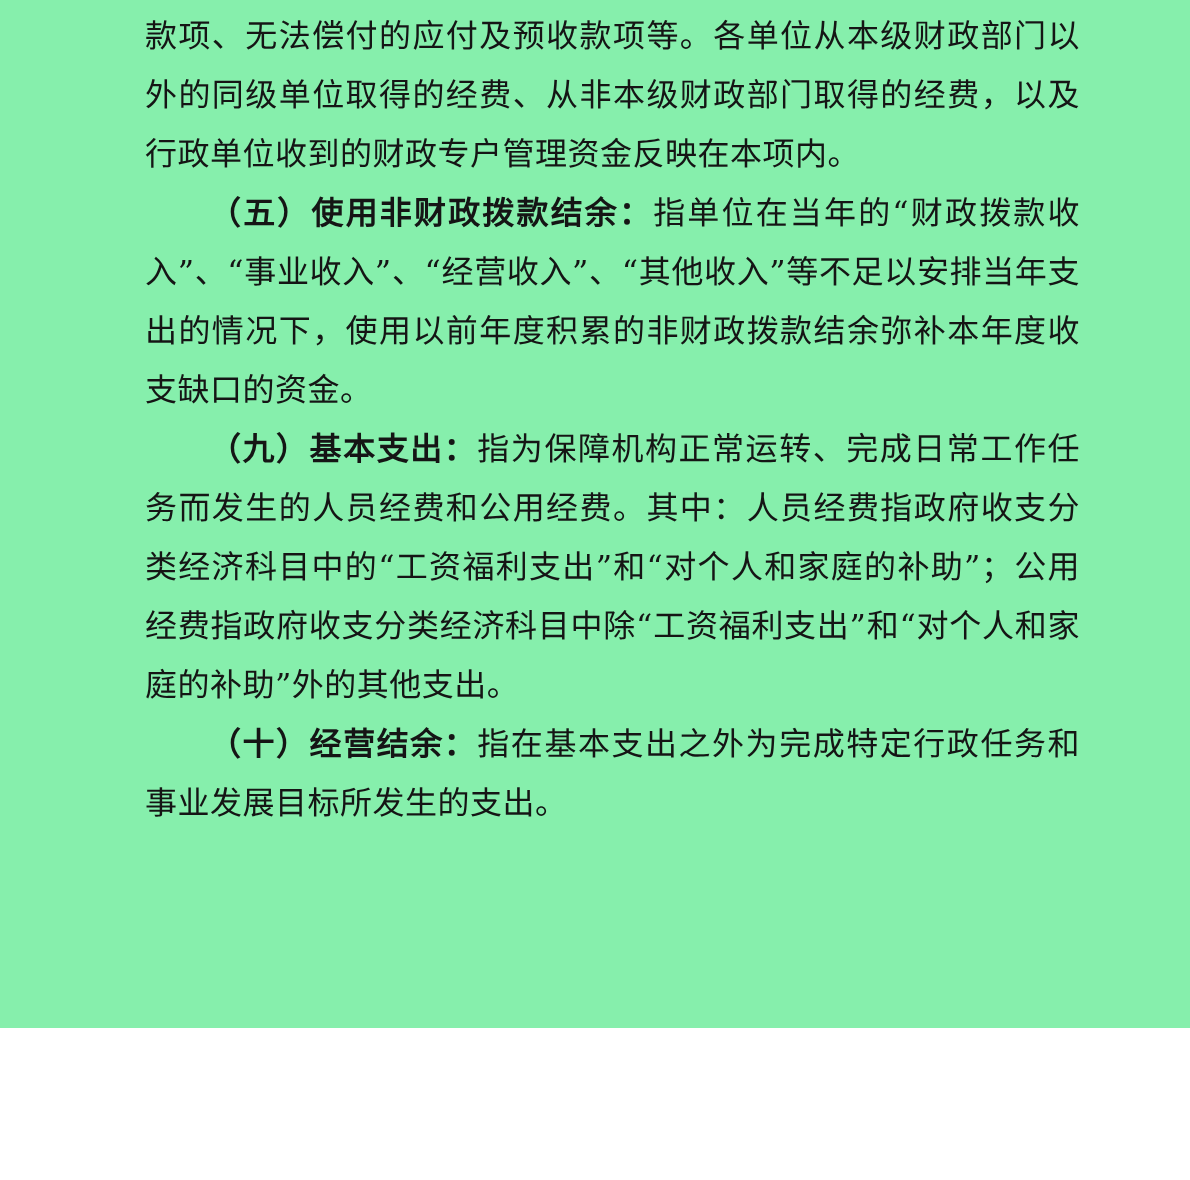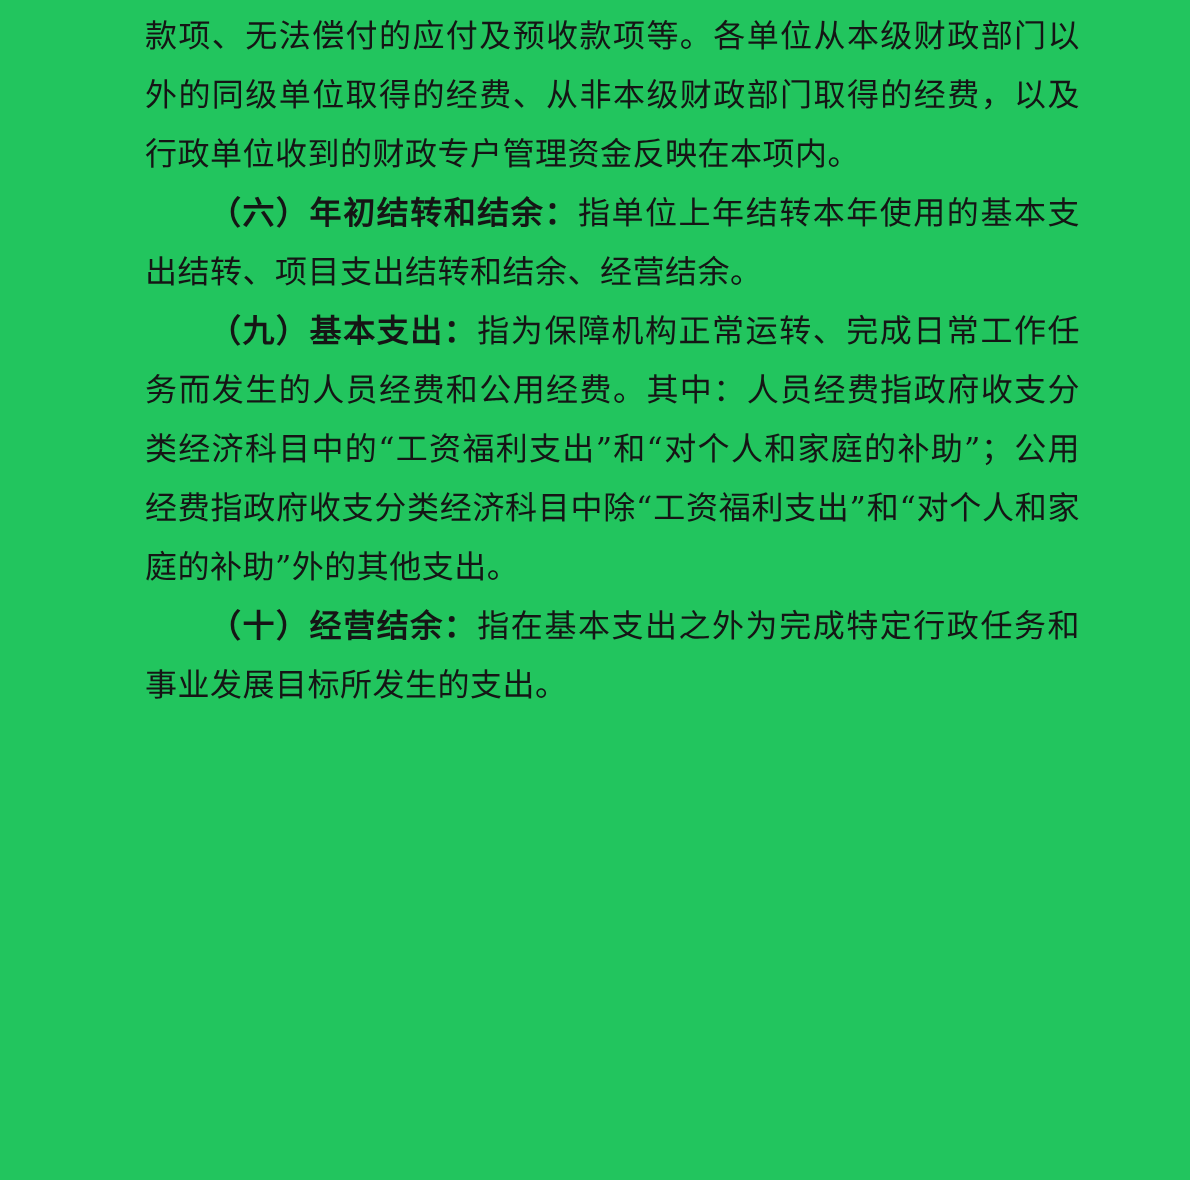--- a/index.html
+++ b/index.html
@@ -8,23 +8,23 @@
   }
   body {
     width: 1190px;
     height: 1180px;
     background: #ffffff;
     overflow: hidden;
   }
   .page {
     box-sizing: border-box;
     width: 1190px;
-    height: 1180px;
+    height: 1028px;
     padding: 7px 110px 0 145px;
-    background: #22c55e;
+    background: #86efac;
     color: #151515;
     font-family: "DejaVu Serif", "Liberation Serif", serif;
     font-size: 32px;
     line-height: 59px;
     text-align: justify;
     text-justify: inter-ideograph;
     letter-spacing: 0.5px;
   }
   .para {
     margin: 0;
@@ -38,22 +38,22 @@
     font-weight: bold;
   }
 </style>
 </head>
 <body>
 
 <div class="page">
 
   <p class="para"><span class="para-body">款项、无法偿付的应付及预收款项等。各单位从本级财政部门以外的同级单位取得的经费、从非本级财政部门取得的经费，以及行政单位收到的财政专户管理资金反映在本项内。</span></p>
 
+  <p class="para indent"><span class="para-head">（五）使用非财政拨款结余：</span><span class="para-body">指单位在当年的“财政拨款收入”、“事业收入”、“经营收入”、“其他收入”等不足以安排当年支出的情况下，使用以前年度积累的非财政拨款结余弥补本年度收支缺口的资金。</span></p>
 
-  <p class="para indent"><span class="para-head">（六）年初结转和结余：</span><span class="para-body">指单位上年结转本年使用的基本支出结转、项目支出结转和结余、经营结余。</span></p>
 
 
 
   <p class="para indent"><span class="para-head">（九）基本支出：</span><span class="para-body">指为保障机构正常运转、完成日常工作任务而发生的人员经费和公用经费。其中：人员经费指政府收支分类经济科目中的“工资福利支出”和“对个人和家庭的补助”；公用经费指政府收支分类经济科目中除“工资福利支出”和“对个人和家庭的补助”外的其他支出。</span></p>
 
   <p class="para indent"><span class="para-head">（十）经营结余：</span><span class="para-body">指在基本支出之外为完成特定行政任务和事业发展目标所发生的支出。</span></p>
 
 </div>
 
 </body></html>

